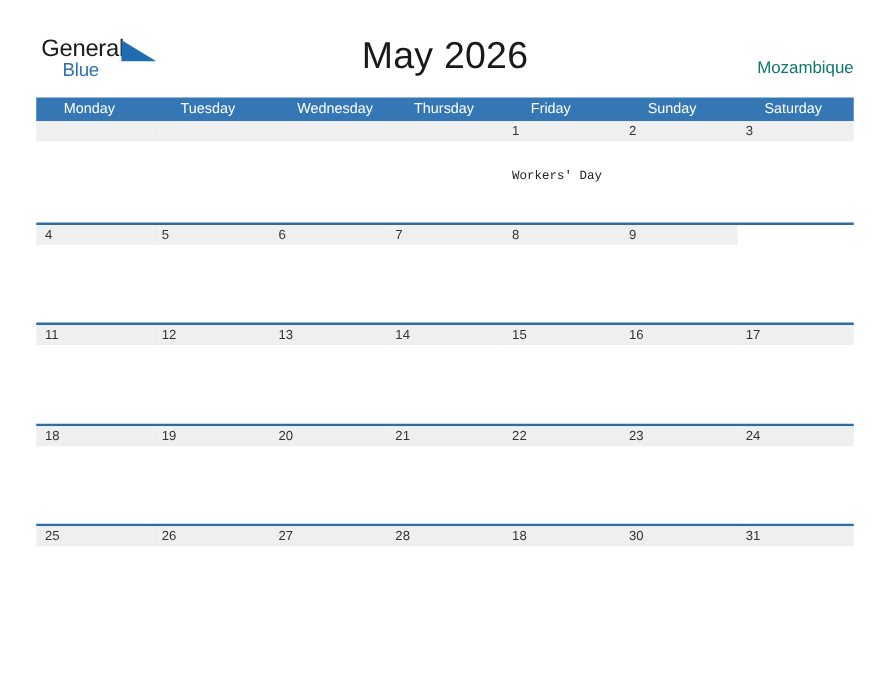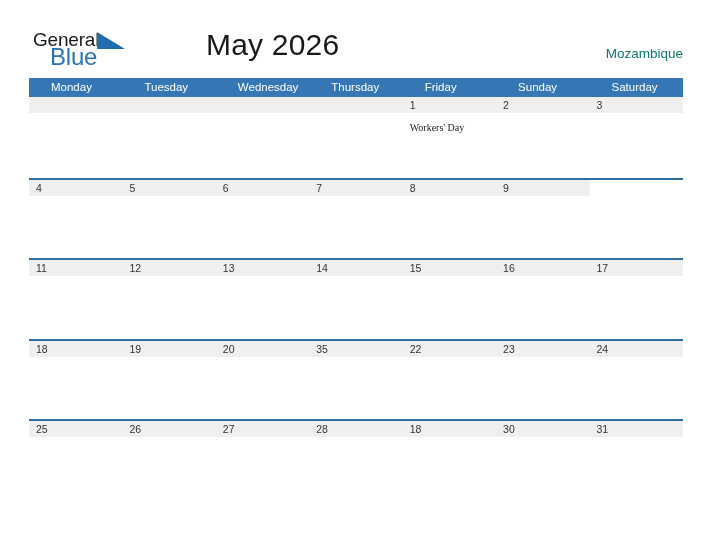--- a/index.html
+++ b/index.html
@@ -39,41 +39,41 @@
     font-size: 19px;
     letter-spacing: -0.2px;
     color: #1a1a1a;
     font-family: "Liberation Sans", sans-serif;
     line-height: 20px;
   }
   .logo-blue {
     position: absolute;
     left: 17px;
     top: 17px;
-    font-size: 24px;
+    font-size: 15px;
     letter-spacing: -0.2px;
     color: #2b73b4;
     font-family: "Liberation Sans", sans-serif;
     line-height: 20px;
   }
   .logo-flag {
     position: absolute;
     left: 64px;
     top: 2px;
     width: 28px;
     height: 20px;
   }
 
   
   .title {
     position: absolute;
     left: 206px;
     top: 28px;
     width: 300px;
-    text-align: left;
+    text-align: center;
     font-size: 30px;
     color: #1a1a1a;
     font-family: "Liberation Sans", sans-serif;
     letter-spacing: 0.2px;
   }
 
   
   .country {
     position: absolute;
     right: 29px;
@@ -132,25 +132,25 @@
     box-sizing: border-box;
     background: #efefef;
     padding-left: 7px;
     font-size: 10.5px;
     line-height: 16px;
     color: #333333;
     font-family: "Liberation Sans", sans-serif;
   }
   .day-event {
     padding-left: 7px;
-    padding-top: 9px;
+    padding-top: 23px;
     font-size: 10px;
     line-height: 12px;
     color: #222222;
-    font-family: Liberation Serif, serif;
+    font-family: Liberation Mono, monospace;
     white-space: nowrap;
   }
   .days-flex {
     display: flex;
     width: 654px;
   }
 </style>
 </head>
 <body>
 
@@ -286,21 +286,21 @@
       </div>
       <div class="day-cell">
         <div class="day-band">19</div>
         <div class="day-event"></div>
       </div>
       <div class="day-cell">
         <div class="day-band">20</div>
         <div class="day-event"></div>
       </div>
       <div class="day-cell">
-        <div class="day-band">35</div>
+        <div class="day-band">21</div>
         <div class="day-event"></div>
       </div>
       <div class="day-cell">
         <div class="day-band">22</div>
         <div class="day-event"></div>
       </div>
       <div class="day-cell">
         <div class="day-band">23</div>
         <div class="day-event"></div>
       </div>

